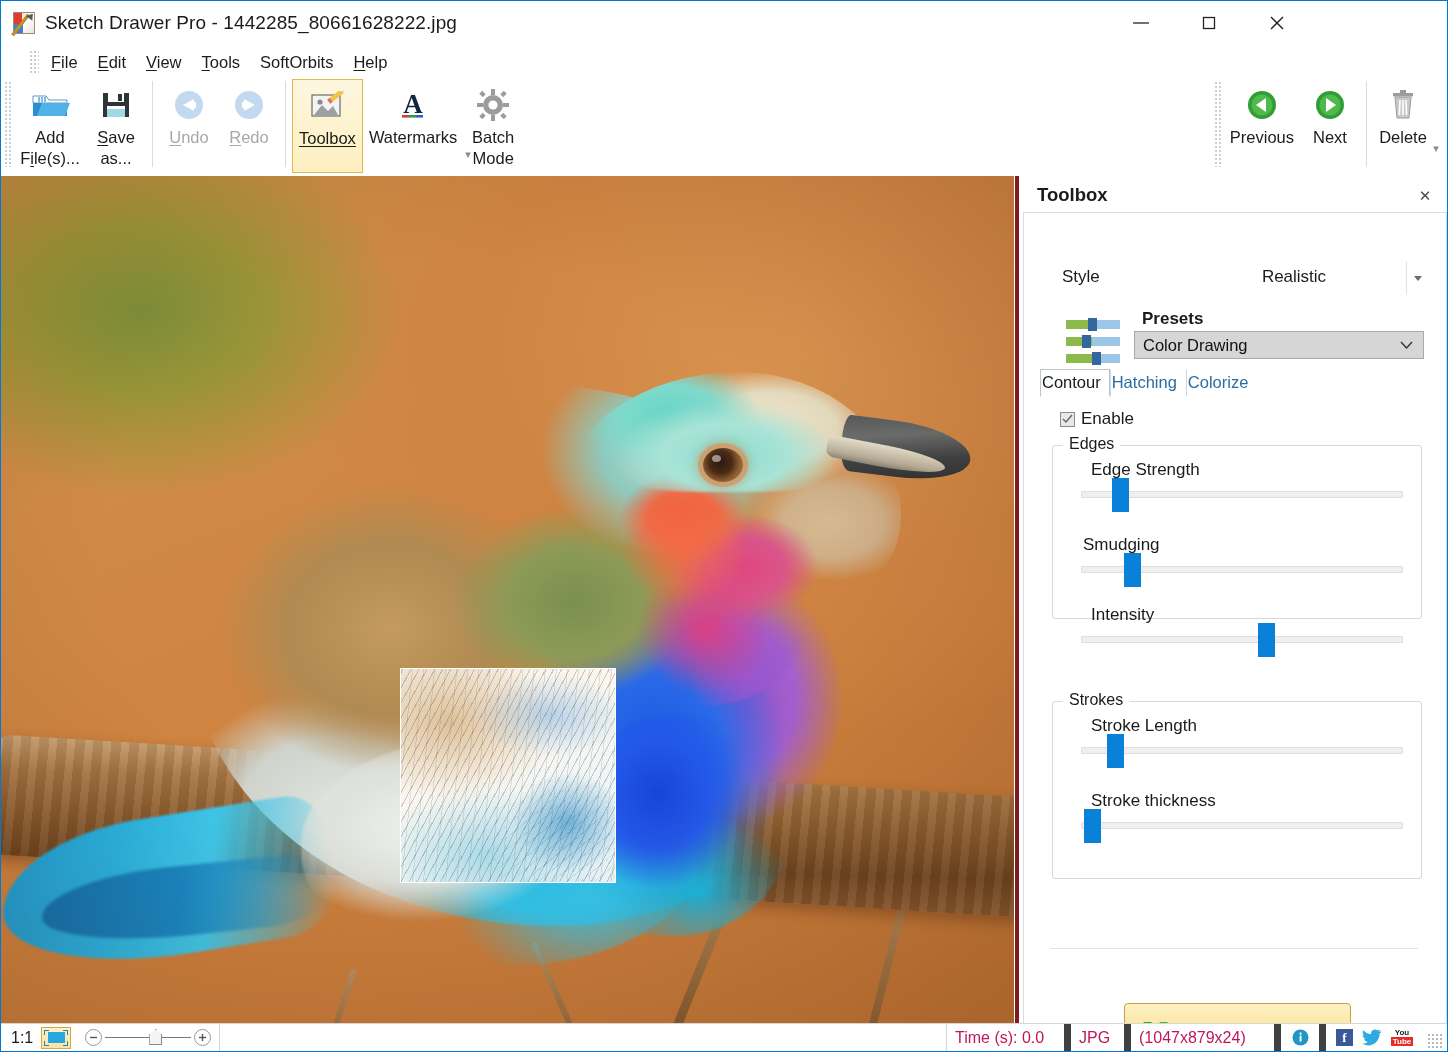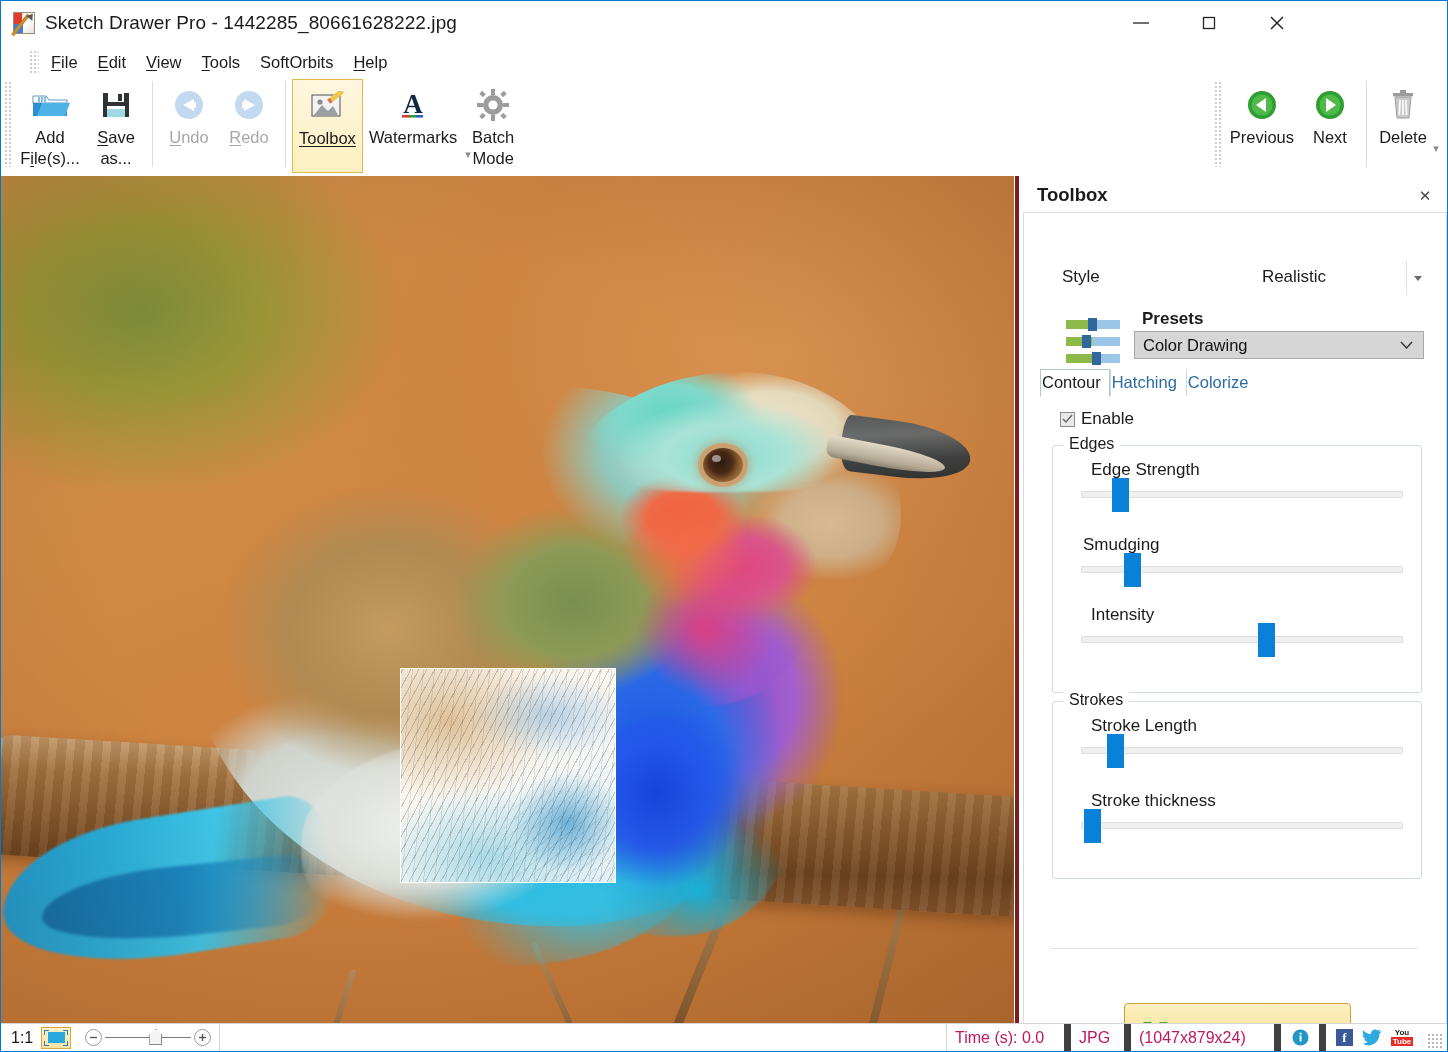--- a/index.html
+++ b/index.html
@@ -338,21 +338,21 @@
   #enable-label { font-size: 17px; color: #1b1b1b; }
 
   .group {
     position:absolute; left: 28px; width: 370px;
     border: 1px solid #d2dae1; border-radius: 3px;
   }
   .group > .legend {
     position:absolute; left: 10px; top: -11px; background: #fff; padding: 0 6px;
     font-size: 16px; color: #1b1b1b;
   }
-  #grp-edges { top: 232px; height: 248px; }
+  #grp-edges { top: 232px; height: 174px; }
   #grp-strokes { top: 488px; height: 178px; }
 
   .slider-label { position:absolute; font-size: 17px; color: #1b1b1b; }
   .slider-track {
     position:absolute; height: 7px; background: #efefef; border: 1px solid #dedede;
     border-radius: 1px;
   }
   .slider-thumb {
     position:absolute; width: 17px; height: 34px; background: #0a81d8;
     cursor: default;

